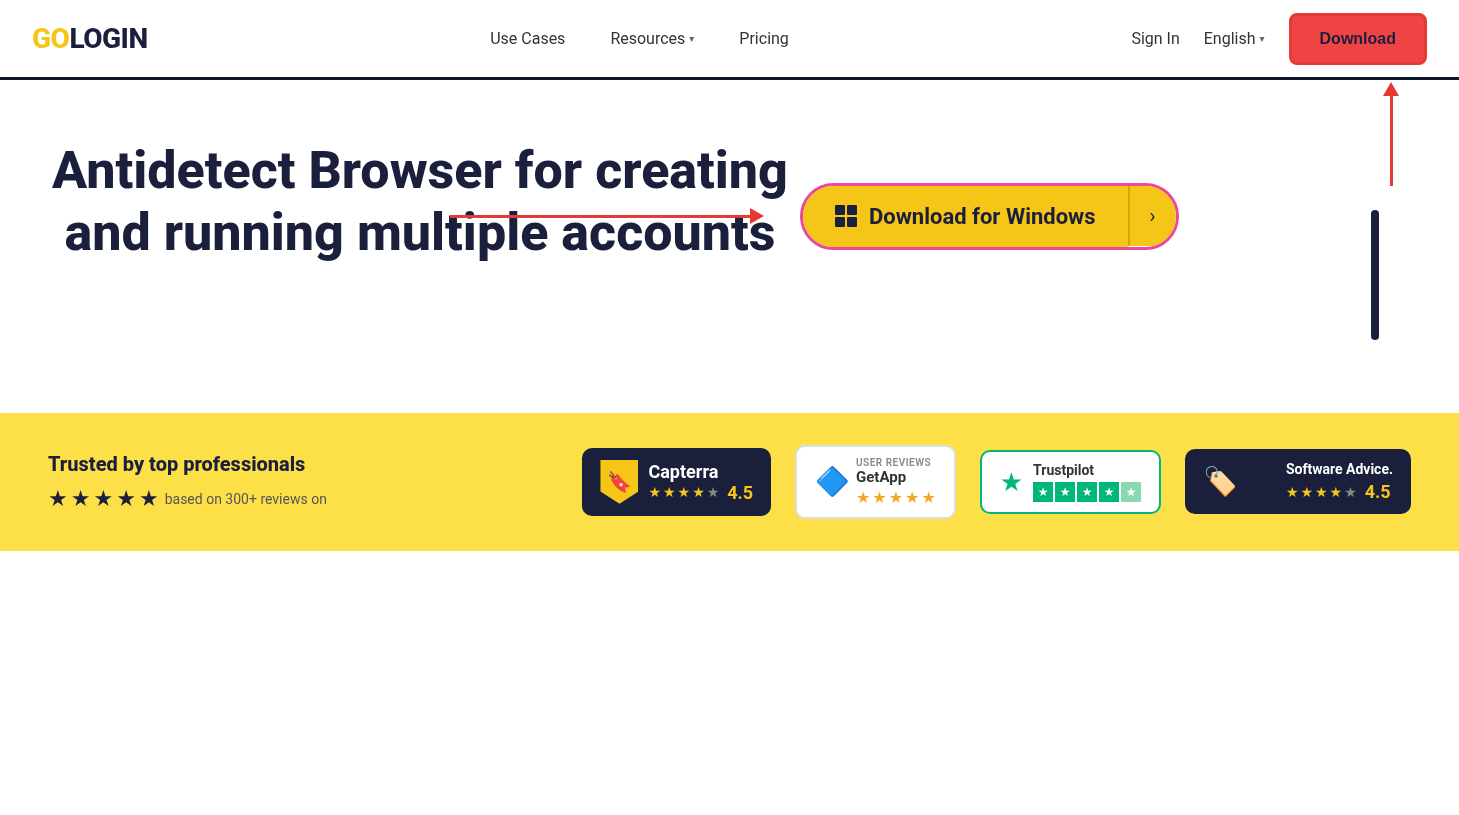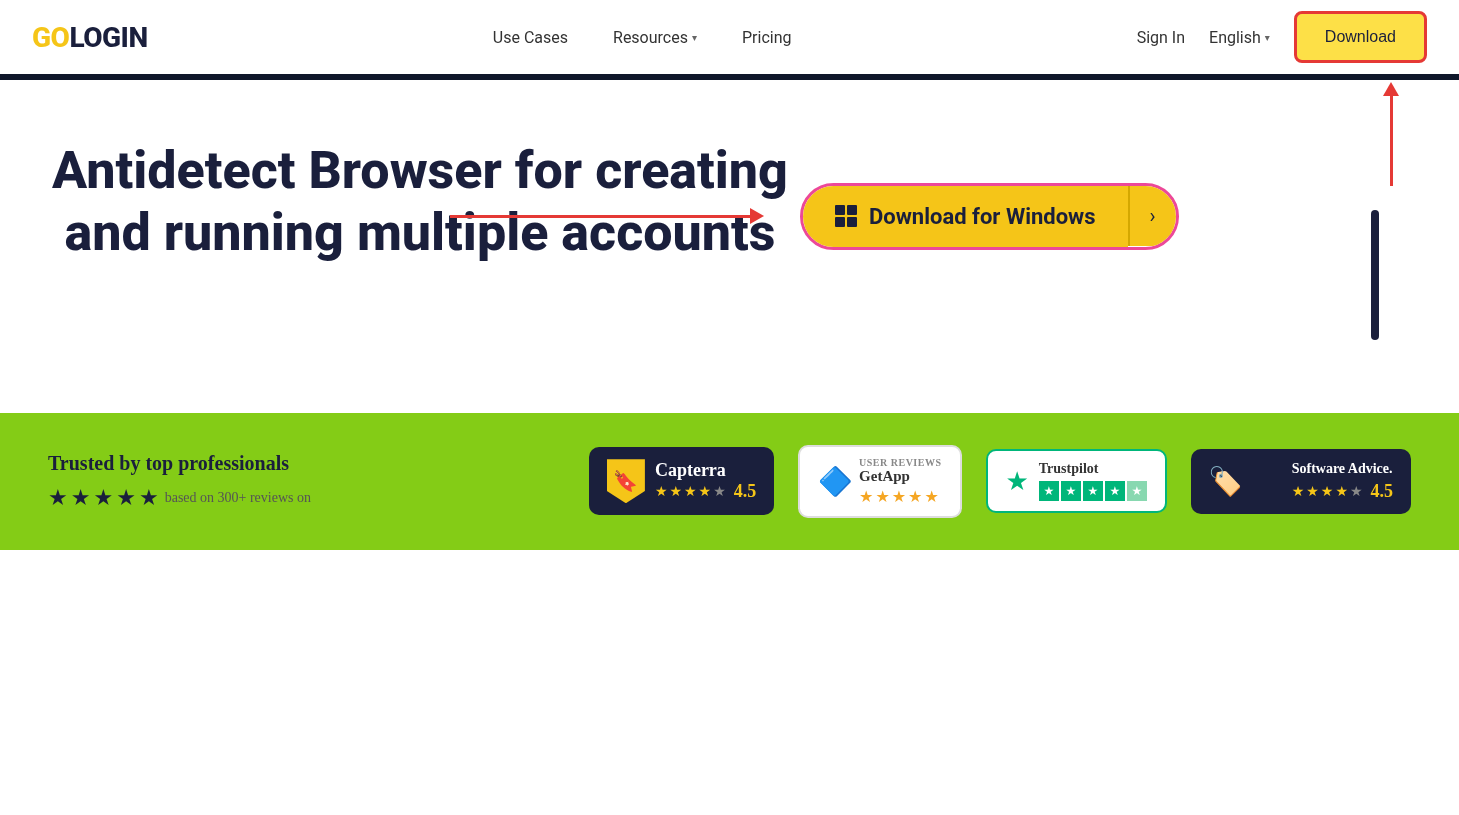--- a/index.html
+++ b/index.html
@@ -10,21 +10,21 @@
       overflow-x: hidden;
     }
 
     
     .navbar {
       display: flex;
       align-items: center;
       justify-content: space-between;
       padding: 0 32px;
       height: 80px;
-      border-bottom: 6px solid #0f172a;
+      border-bottom: 3px solid #0f172a;
       background: #fff;
       position: relative;
     }
     .logo {
       display: flex;
       align-items: center;
       gap: 4px;
     }
     .logo-text {
       font-size: 28px;
@@ -66,24 +66,24 @@
     }
     .english-link {
       font-size: 16px;
       color: #333;
       cursor: pointer;
       display: flex;
       align-items: center;
       gap: 4px;
     }
     .download-btn-nav {
-      background: #fde047;
+      background: #ef4444;
       color: #1a1f3c;
       font-size: 16px;
-      font-weight: 400;
+      font-weight: 700;
       border: 3px solid #e53935;
       border-radius: 8px;
       padding: 14px 28px;
       cursor: pointer;
       outline: none;
       white-space: nowrap;
     }
 
     
     .arrow-down-container {
@@ -214,27 +214,26 @@
       right: 80px;
       top: 130px;
       width: 8px;
       height: 130px;
       background: #1a1f3c;
       border-radius: 4px;
     }
 
     
     .trusted-section {
-      background: #84cc16;
+      background: #fde047;
       padding: 32px 48px;
       display: flex;
       align-items: center;
       gap: 48px;
       margin-top: 80px;
-      font-family: Liberation Serif, serif;
     }
     .trusted-left {
       flex-shrink: 0;
     }
     .trusted-title {
       font-size: 20px;
       font-weight: 800;
       color: #1a1f3c;
       margin-bottom: 10px;
     }

